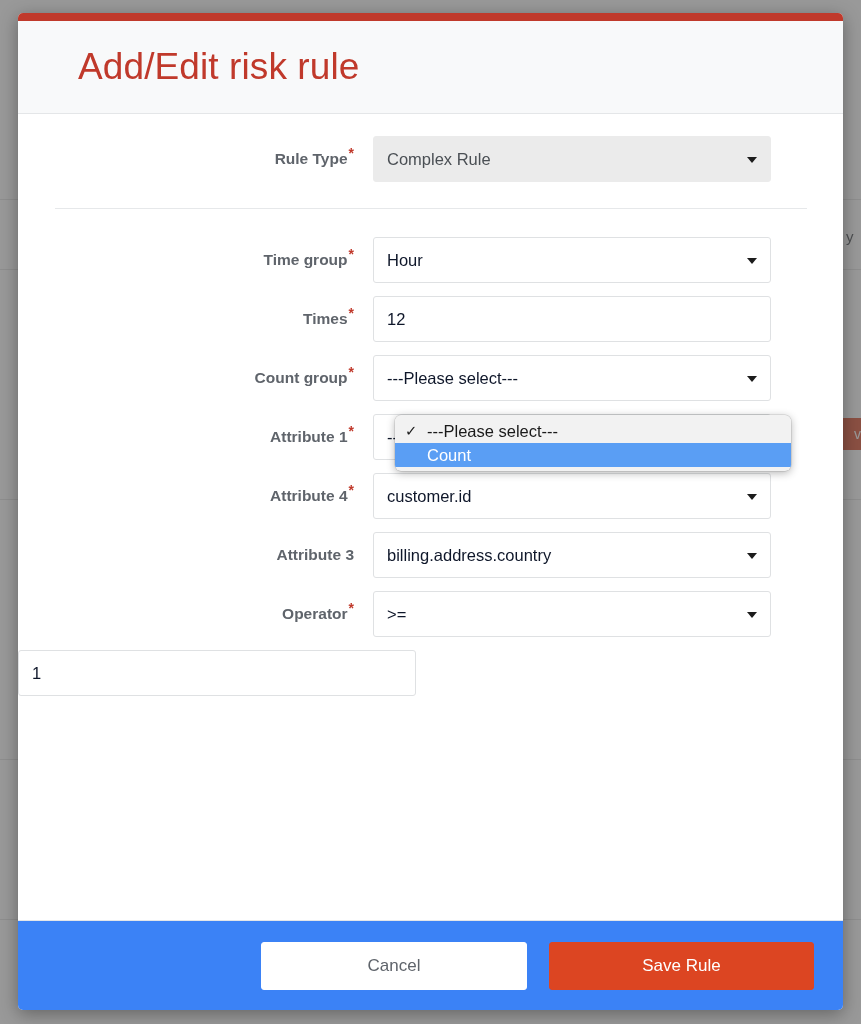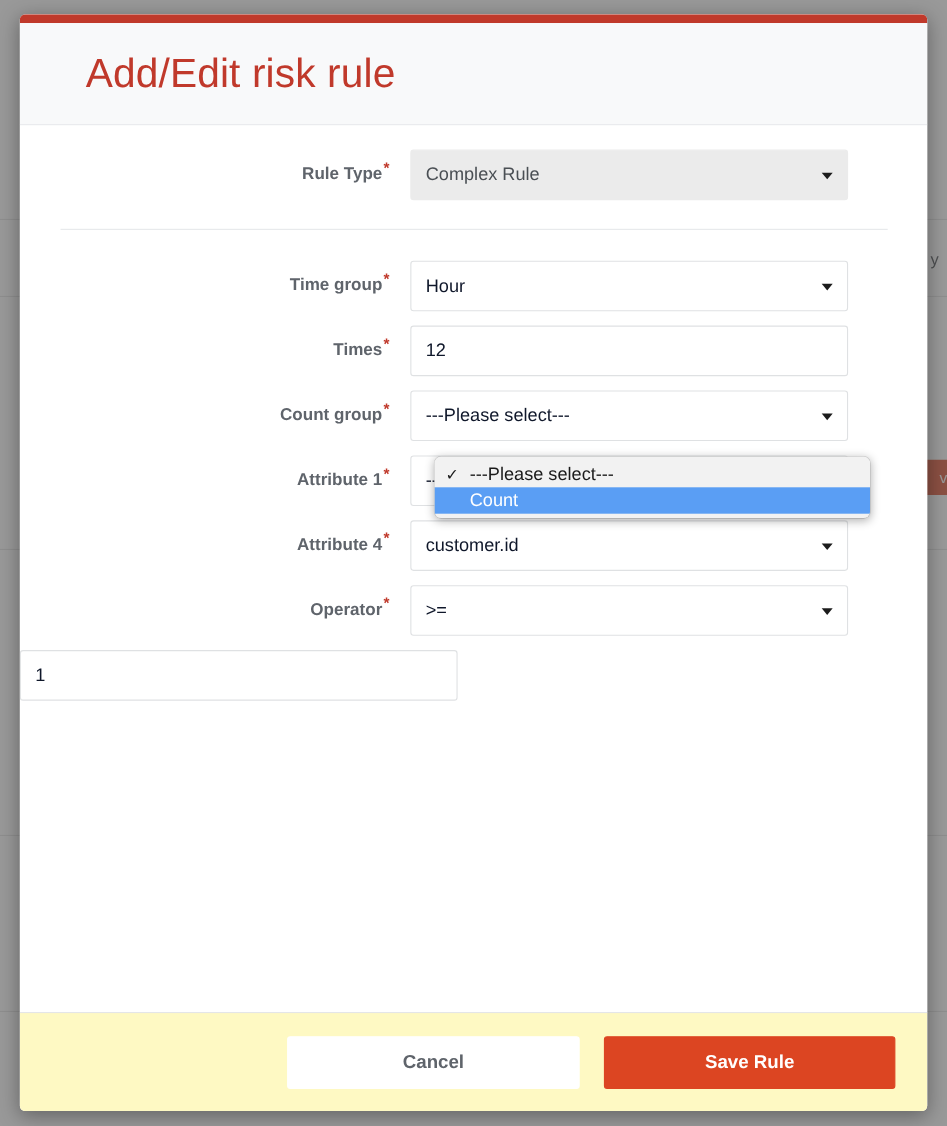--- a/index.html
+++ b/index.html
@@ -194,27 +194,26 @@
     color: #1a1a1a;
     flex: 0 0 22px;
   }
   .popup-item.highlighted .tick { color: #ffffff; }
   .popup-label { flex: 1 1 auto; }
 
   
   #modal-footer {
     flex: 0 0 auto;
     height: 90px;
-    background: #fef9c3;
+    background: #3b82f6;
     border-top: 1px solid #e4e6e8;
     display: flex;
     align-items: center;
     justify-content: flex-end;
     padding-right: 29px;
-    font-weight: bold;
   }
   .btn {
     height: 48px;
     min-width: 130px;
     border-radius: 3px;
     font-size: 17px;
     display: flex;
     align-items: center;
     justify-content: center;
     font-family: "Liberation Sans", sans-serif;
@@ -315,20 +314,29 @@
       <div class="form-row">
         <div class="form-label">
           <span>Attribute 4</span><span class="req">*</span>
         </div>
         <div class="field-wrap">
           <div class="ctl">customer.id</div>
           <span class="arrow"></span>
         </div>
       </div>
 
+      <div class="form-row">
+        <div class="form-label">
+          <span>Attribute 3</span>
+        </div>
+        <div class="field-wrap">
+          <div class="ctl">billing.address.country</div>
+          <span class="arrow"></span>
+        </div>
+      </div>
 
       <div class="form-row">
         <div class="form-label">
           <span>Operator</span><span class="req">*</span>
         </div>
         <div class="field-wrap">
           <div class="ctl">&gt;=</div>
           <span class="arrow"></span>
         </div>
       </div>

